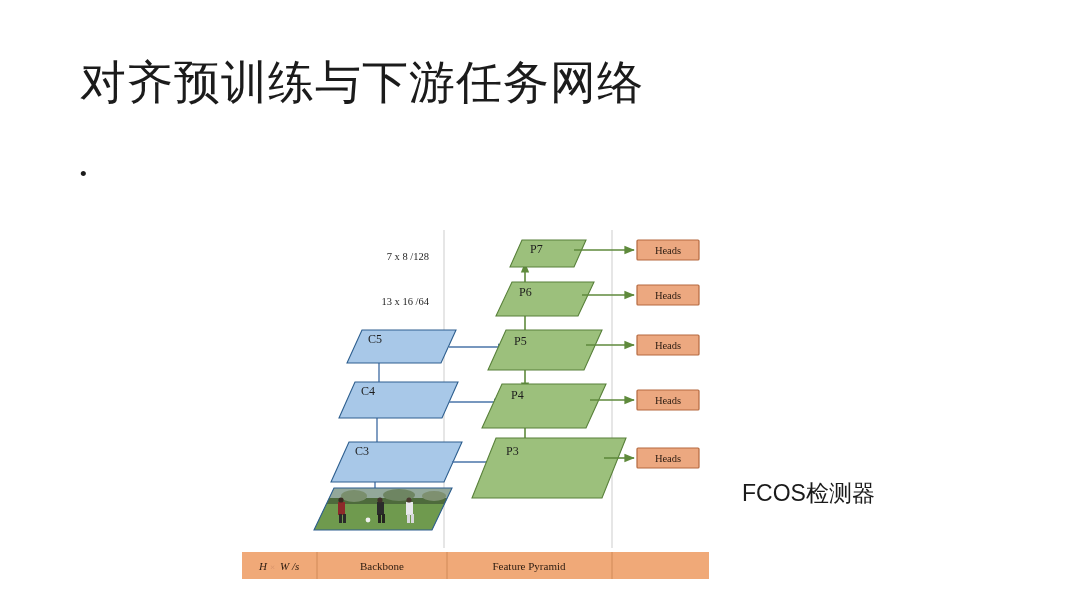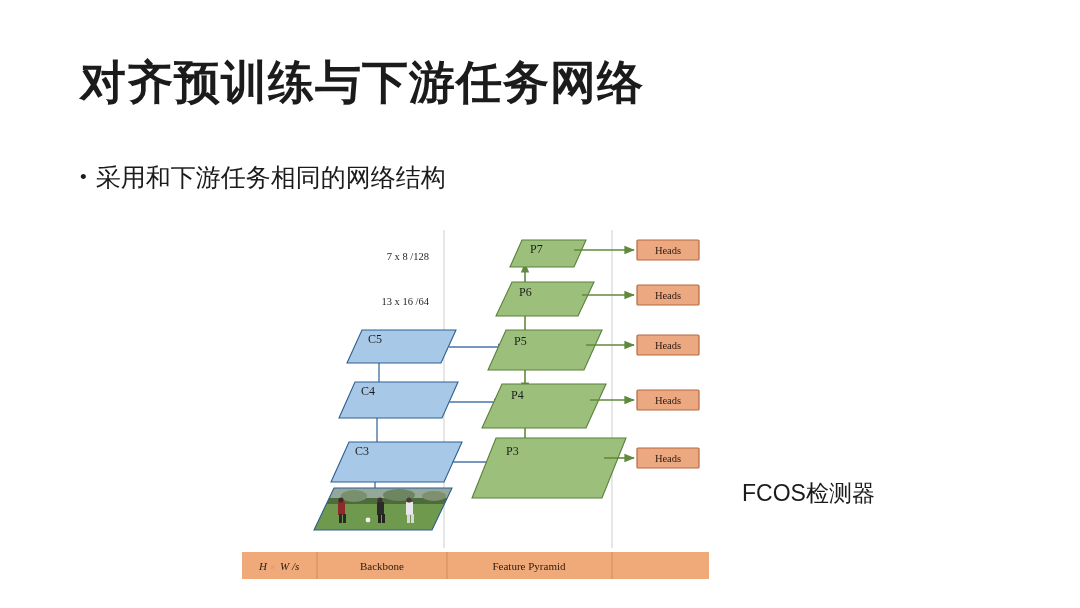--- a/index.html
+++ b/index.html
@@ -18,21 +18,21 @@
 
   
   #slide-title {
     position: absolute;
     left: 80px;
     top: 52px;
     font-size: 46px;
     line-height: 60px;
     letter-spacing: 1px;
     color: #1b1b1b;
-    font-weight: 700;
+    font-weight: 400;
     white-space: nowrap;
   }
   #bullet-row {
     position: absolute;
     left: 80px;
     top: 160px;
     display: flex;
     align-items: baseline;
     font-size: 25px;
     line-height: 34px;
@@ -124,21 +124,20 @@
   .bar-bg { fill: #f0a978; }
   .bar-sep { stroke: #d08a58; stroke-width: 1; }
 </style>
 </head>
 <body>
 
 <div id="slide-title">对齐预训练与下游任务网络</div>
 
 <div id="bullet-row">
   <span id="bullet-dot">•</span>
-  <span>采用和下游任务相同的网络结构</span>
 </div>
 
 <div id="caption-fcos">FCOS检测器</div>
 
 <div id="fpn-diagram">
 <svg id="fpn-svg" width="490" height="360" viewBox="0 0 490 360" xmlns="http://www.w3.org/2000/svg">
 
   <defs>
     <marker id="ahBlue" markerWidth="7" markerHeight="7" refX="6" refY="3" orient="auto" markerUnits="strokeWidth">
       <path d="M0,0.4 L6.5,3 L0,5.6 z" fill="#4a74a8"></path>

